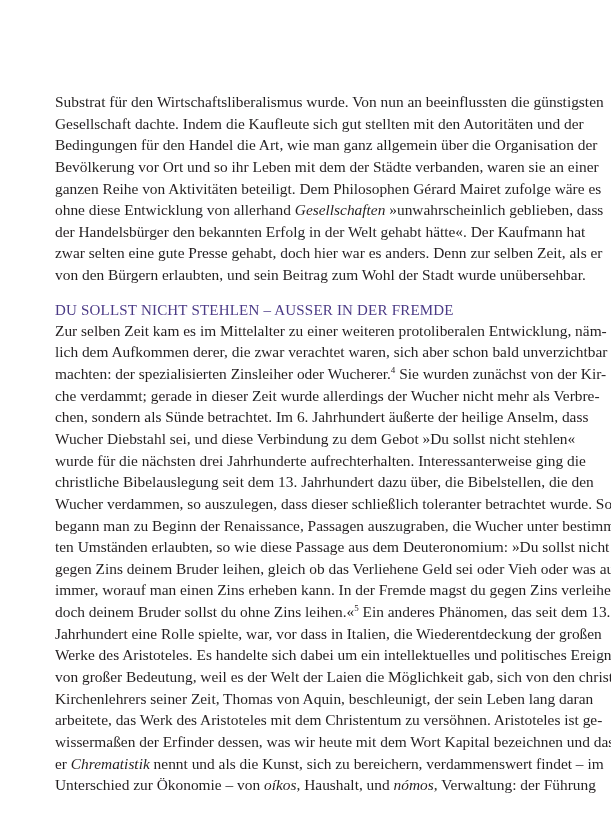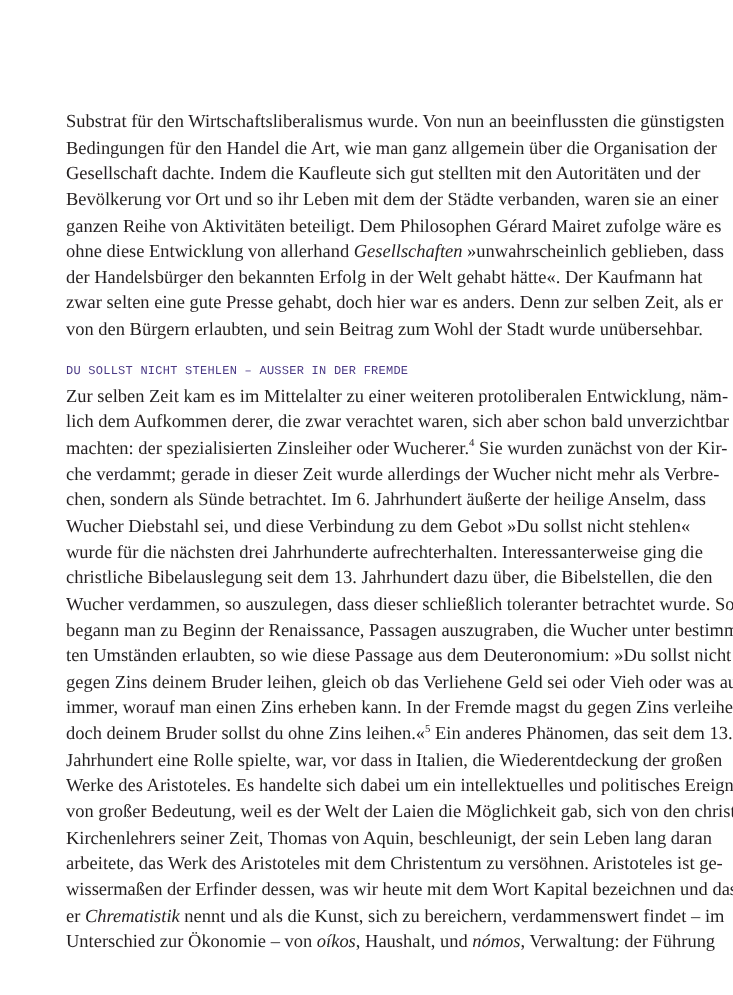--- a/index.html
+++ b/index.html
@@ -32,44 +32,44 @@
       text-align-last: justify;
       overflow: visible;
     }
     .line.last {
       text-align-last: left;
     }
     .para-gap {
       height: 15px;
     }
     .heading {
-      font-family: Liberation Mono, monospace;
-      font-size: 10px;
+      font-family: Liberation Serif, serif;
+      font-size: 15px;
       color: #4b3a86;
       letter-spacing: 0.2px;
       height: 19px;
       line-height: 19px;
       display: block;
       white-space: nowrap;
     }
     .it { font-style: italic; }
     sup {
       font-size: 9px;
       line-height: 0;
       vertical-align: 6px;
     }
   </style>
 </head>
 <body>
 
 <div class="page">
   <div id="para1" class="paragraph">
       <span class="line"><span class="">Substrat für den Wirtschaftsliberalismus wurde. Von nun an beeinflussten die günstigsten</span></span>
+      <span class="line"><span class="">Gesellschaft dachte. Indem die Kaufleute sich gut stellten mit den Autoritäten und der</span></span>
       <span class="line"><span class="">Bedingungen für den Handel die Art, wie man ganz allgemein über die Organisation der</span></span>
-      <span class="line"><span class="">Gesellschaft dachte. Indem die Kaufleute sich gut stellten mit den Autoritäten und der</span></span>
       <span class="line"><span class="">Bevölkerung vor Ort und so ihr Leben mit dem der Städte verbanden, waren sie an einer</span></span>
       <span class="line"><span class="">ganzen Reihe von Aktivitäten beteiligt. Dem Philosophen Gérard Mairet zufolge wäre es</span></span>
       <span class="line"><span class="">ohne diese Entwicklung von allerhand </span><span class="it">Gesellschaften</span><span class=""> »unwahrscheinlich geblieben, dass</span></span>
       <span class="line"><span class="">der Handelsbürger den bekannten Erfolg in der Welt gehabt hätte«. Der Kaufmann hat</span></span>
       <span class="line"><span class="">zwar selten eine gute Presse gehabt, doch hier war es anders. Denn zur selben Zeit, als er</span></span>
       <span class="line last"><span class="">von den Bürgern erlaubten, und sein Beitrag zum Wohl der Stadt wurde unübersehbar.</span></span>
     </div>
   <div class="para-gap"></div>
   <div class="heading" style="color: rgb(75, 58, 134);">DU SOLLST NICHT STEHLEN – AUSSER IN DER FREMDE</div>
   <div id="para2" class="paragraph">

